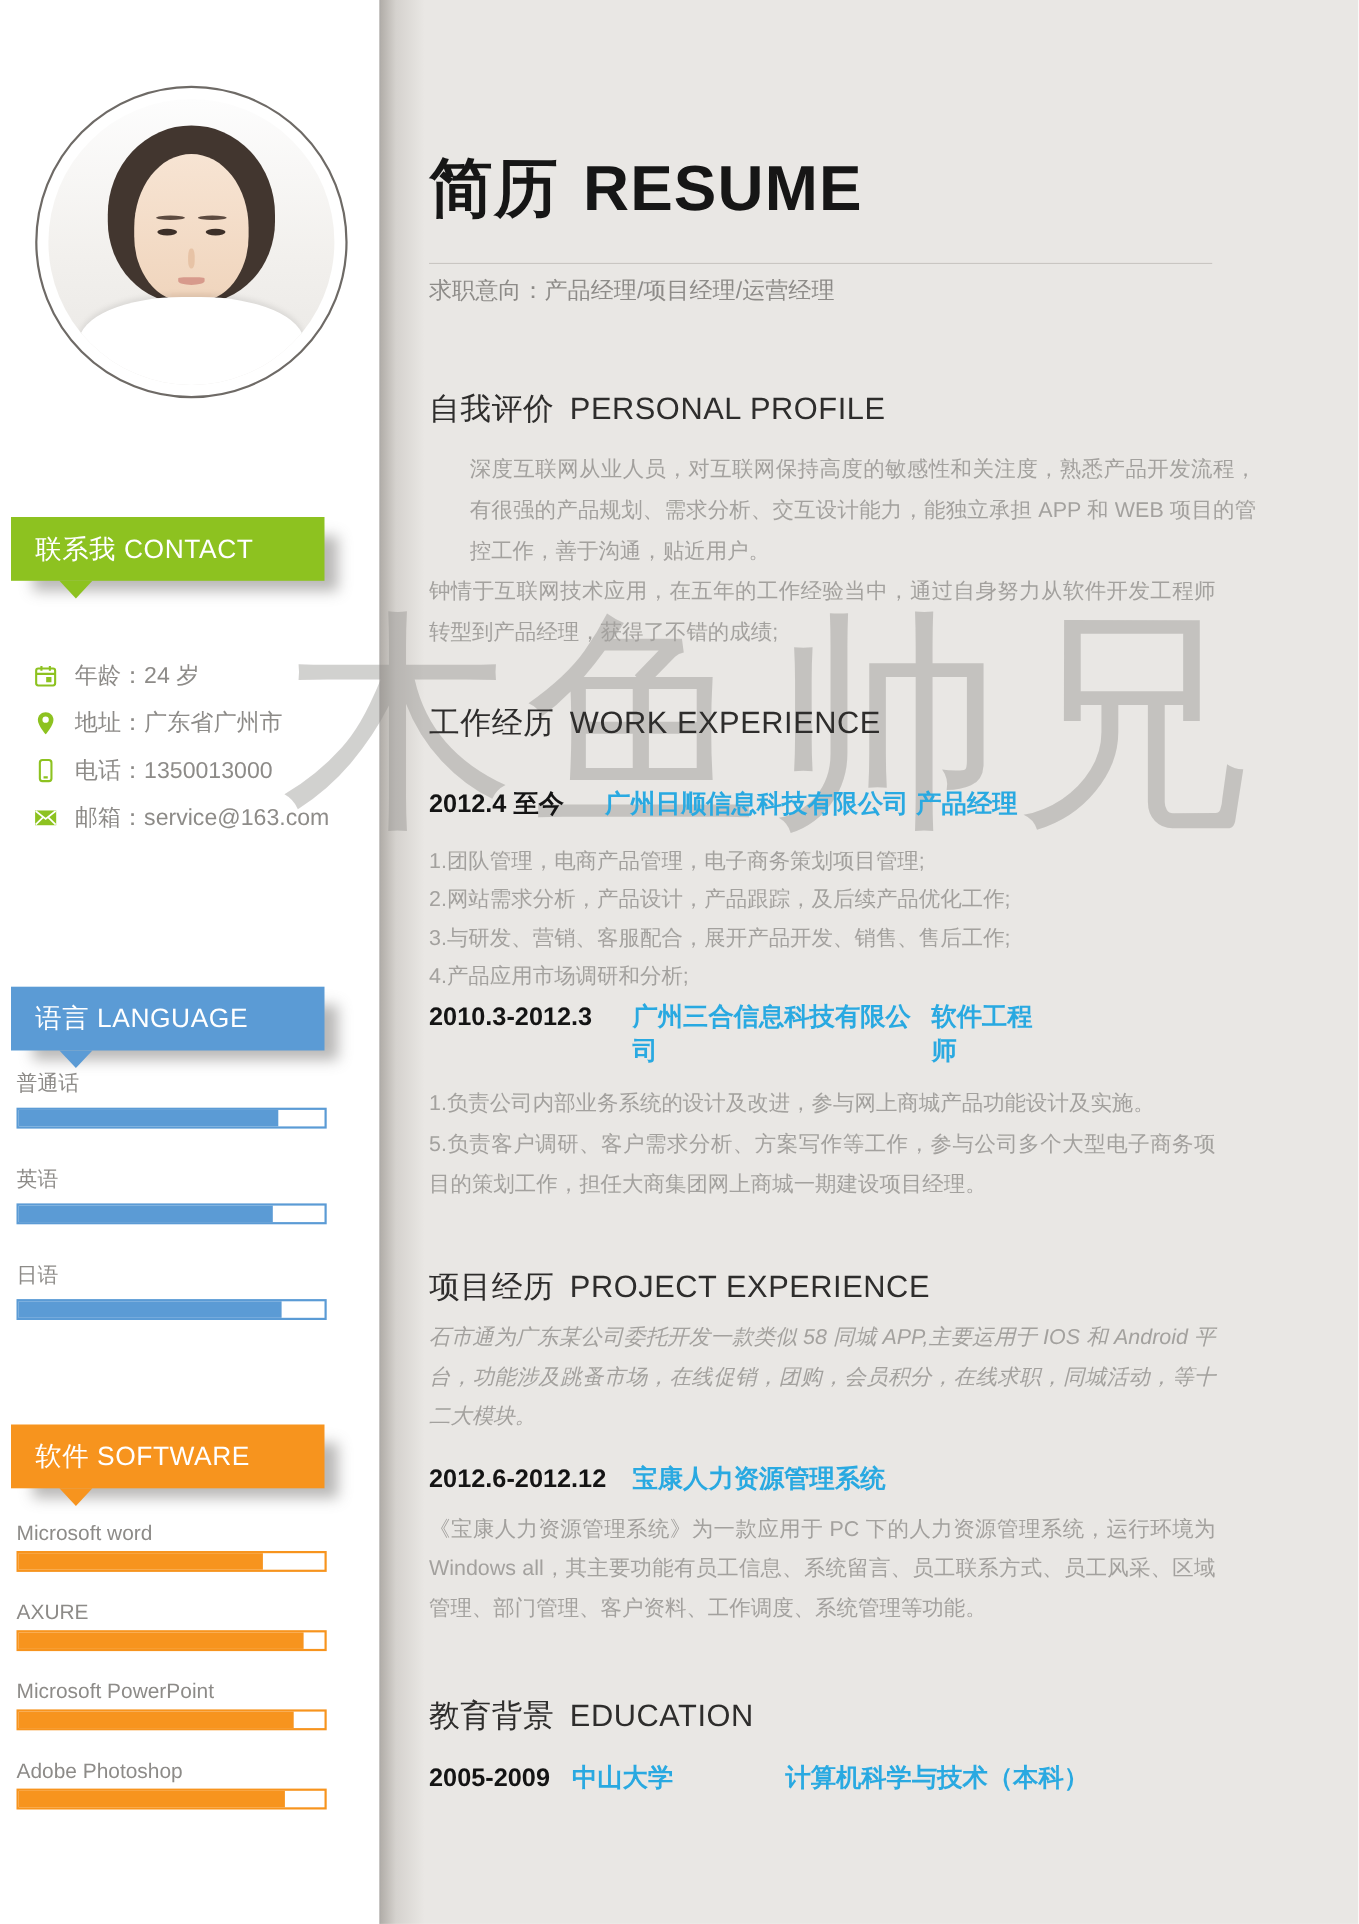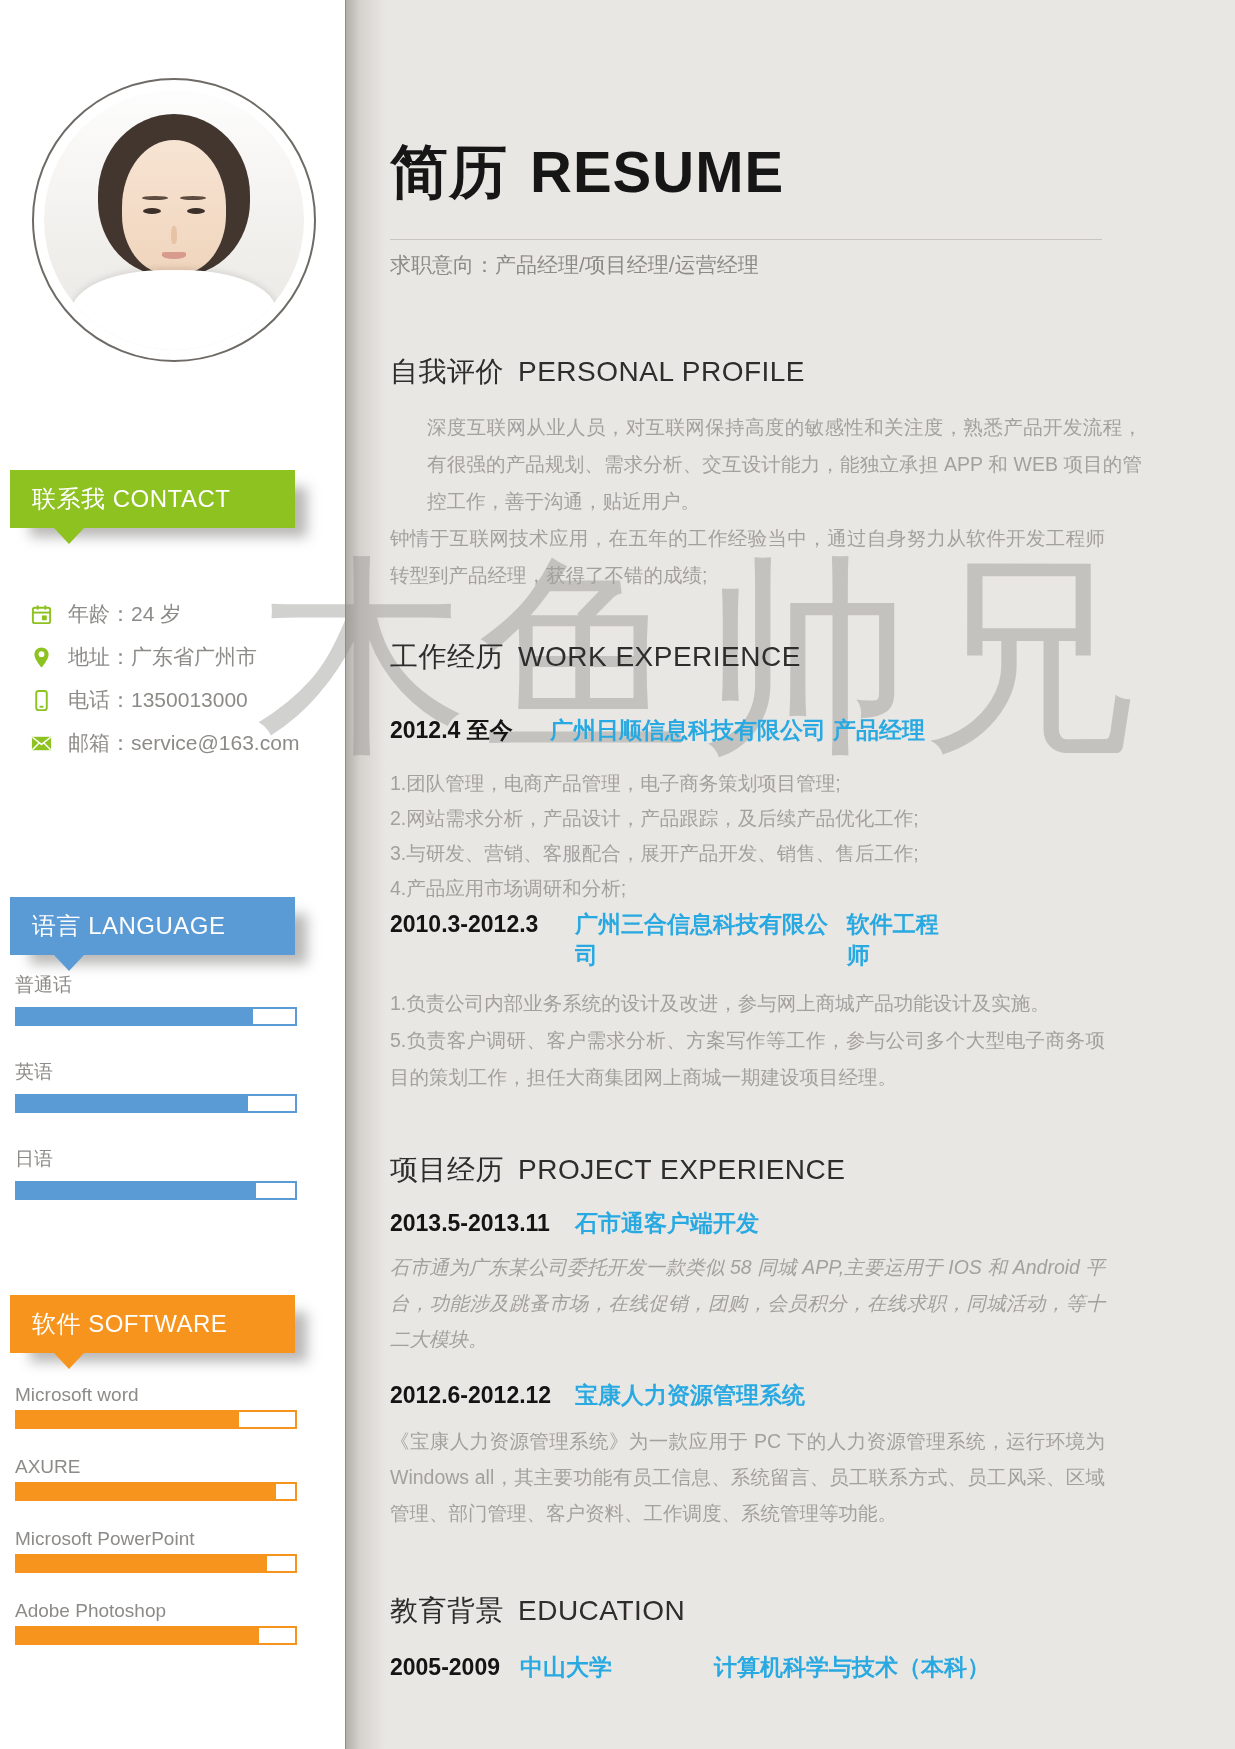--- a/index.html
+++ b/index.html
@@ -282,24 +282,20 @@
     </div>
     <div class="body-text details-2">
       <p class="body-text">1.负责公司内部业务系统的设计及改进，参与网上商城产品功能设计及实施。</p>
       <p class="body-text">5.负责客户调研、客户需求分析、方案写作等工作，参与公司多个大型电子商务项目的策划工作，担任大商集团网上商城一期建设项目经理。</p>
     </div>
 
     <h2 class="sec-head h-proj">
       <span>项目经历</span><span class="en">PROJECT EXPERIENCE</span>
     </h2>
 
-    <div class="xp-row row-proj1">
-      <span class="xp-period w185">2013.5-2013.11</span>
-      <span class="xp-name">石市通客户端开发</span>
-    </div>
     <p class="body-text desc-1">石市通为广东某公司委托开发一款类似 58 同城 APP,主要运用于 IOS 和 Android 平台，功能涉及跳蚤市场，在线促销，团购，会员积分，在线求职，同城活动，等十二大模块。</p>
 
     <div class="xp-row row-proj2">
       <span class="xp-period w185">2012.6-2012.12</span>
       <span class="xp-name">宝康人力资源管理系统</span>
     </div>
     <p class="body-text desc-2">《宝康人力资源管理系统》为一款应用于 PC 下的人力资源管理系统，运行环境为 Windows all，其主要功能有员工信息、系统留言、员工联系方式、员工风采、区域管理、部门管理、客户资料、工作调度、系统管理等功能。</p>
 
     <h2 class="sec-head h-edu">
       <span>教育背景</span><span class="en">EDUCATION</span>

